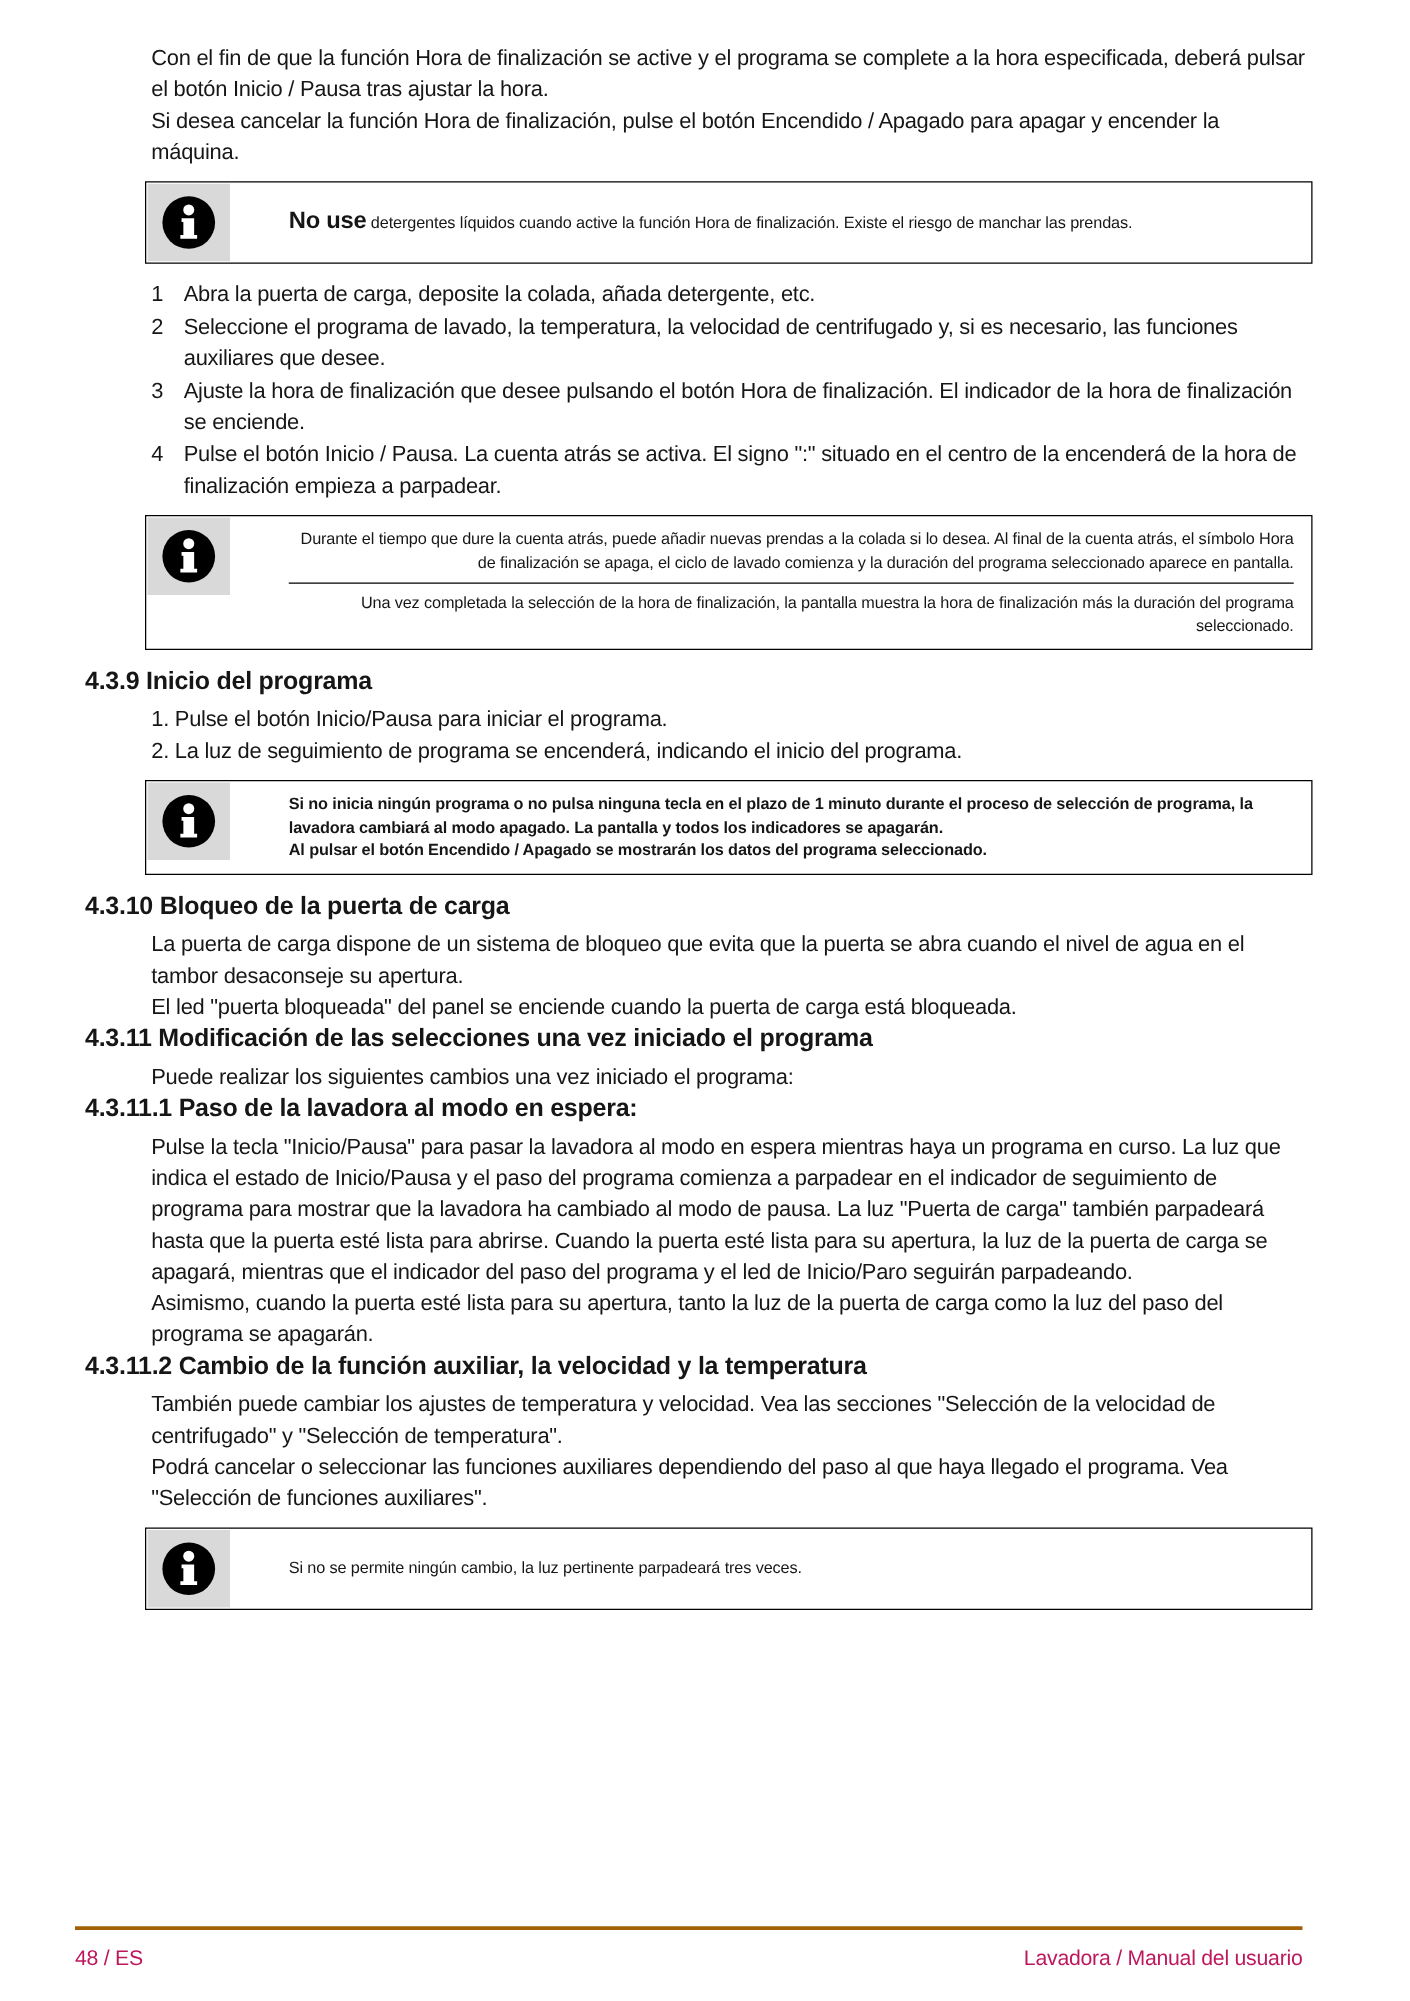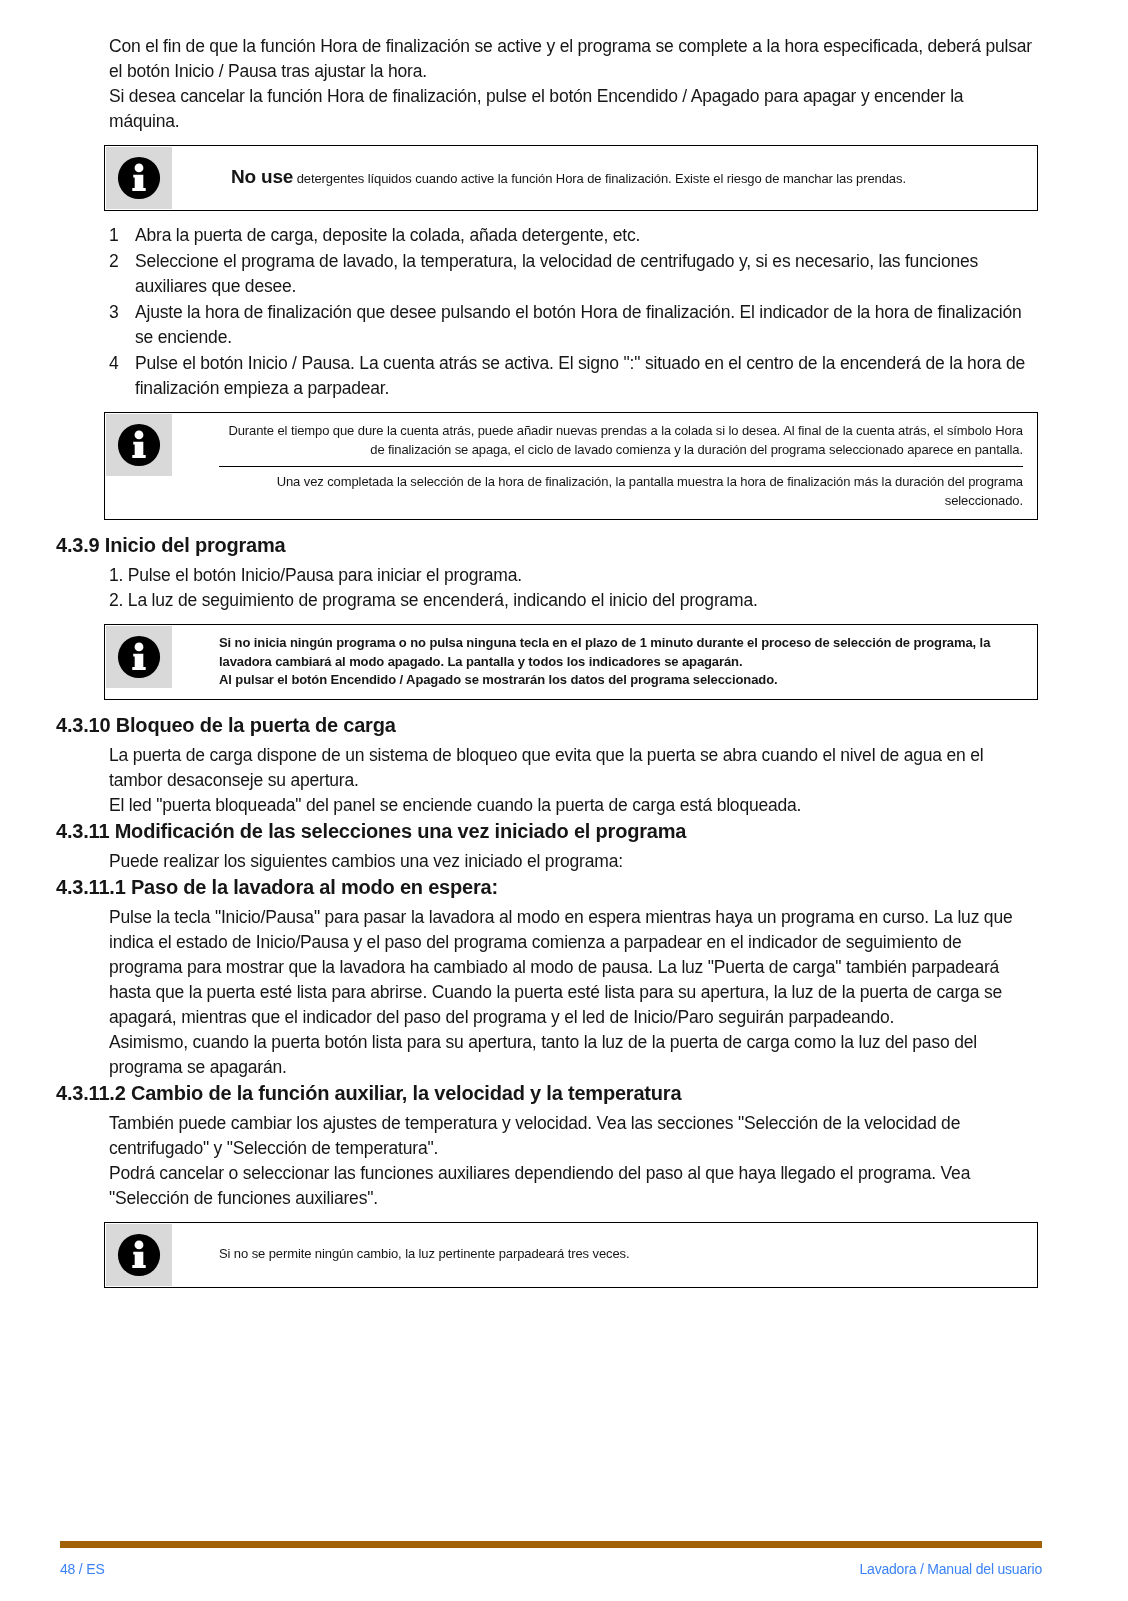--- a/index.html
+++ b/index.html
@@ -7,21 +7,21 @@
   .page {
     position:relative;
     width:1128px; height:1601px;
     background:#ffffff;
     font-family:"Liberation Sans", sans-serif;
     color:#161616;
     overflow:hidden;
   }
   .content {
     position:absolute;
-    top:34px; left:56px; width:982px;
+    top:34px; left:68px; width:982px;
   }
   .body-text {
     font-size:17.5px; line-height:25px; letter-spacing:-0.2px;
     margin-left:53px;
   }
   .heading {
     font-size:20px; line-height:26px; font-weight:bold; letter-spacing:-0.2px;
     margin-bottom:5px;
   }
   .steps { margin-left:53px; margin-top:9px; }
@@ -44,31 +44,31 @@
     display:flex; align-items:center; justify-content:center;
   }
   .note-icon-bg.fill { height:calc(100% - 2px); min-height:62px; max-height:64px; }
   .note-icon-bg svg { width:46px; height:46px; display:block; }
   .note-body {
     flex:1;
     padding:9px 14px 9px 34px;
     font-size:13px; line-height:18.5px; letter-spacing:-0.1px;
     display:flex; flex-direction:column; justify-content:center;
   }
-  .note-lead { font-weight:bold; font-size:19px; letter-spacing:-0.2px;margin-left:12px; }
+  .note-lead { font-weight:bold; font-size:19px; letter-spacing:-0.2px; }
   .note-p + .note-p { margin-top:4px; }
   .note-p.div-top { border-top:1px solid #000; margin-top:7px; padding-top:6px; }
 
   .footer {
     position:absolute;
     left:60px; top:1541px; width:982px;
-    border-top:7px solid #a16207;
+    border-top:3px solid #a16207;
     padding-top:13px;
     display:flex; justify-content:space-between;
-    font-size:14px; letter-spacing:-0.2px; color:#3b82f6;
+    font-size:17px; letter-spacing:-0.2px; color:#be185d;
   }
 </style>
 </head>
 <body>
 
 <div class="page">
   <div class="content">
 
     <p class="body-text">Con el fin de que la función Hora de finalización se active y el programa se complete a la hora especificada, deberá pulsar el botón Inicio / Pausa tras ajustar la hora.</p>
     <p class="body-text">Si desea cancelar la función Hora de finalización, pulse el botón Encendido / Apagado para apagar y encender la máquina.</p>
@@ -145,21 +145,21 @@
 
     <h2 class="heading">4.3.10 Bloqueo de la puerta de carga</h2>
     <p class="body-text">La puerta de carga dispone de un sistema de bloqueo que evita que la puerta se abra cuando el nivel de agua en el tambor desaconseje su apertura.</p>
     <p class="body-text">El led "puerta bloqueada" del panel se enciende cuando la puerta de carga está bloqueada.</p>
 
     <h2 class="heading">4.3.11 Modificación de las selecciones una vez iniciado el programa</h2>
     <p class="body-text">Puede realizar los siguientes cambios una vez iniciado el programa:</p>
 
     <h2 class="heading">4.3.11.1 Paso de la lavadora al modo en espera:</h2>
     <p class="body-text">Pulse la tecla "Inicio/Pausa" para pasar la lavadora al modo en espera mientras haya un programa en curso. La luz que indica el estado de Inicio/Pausa y el paso del programa comienza a parpadear en el indicador de seguimiento de programa para mostrar que la lavadora ha cambiado al modo de pausa. La luz "Puerta de carga" también parpadeará hasta que la puerta esté lista para abrirse. Cuando la puerta esté lista para su apertura, la luz de la puerta de carga se apagará, mientras que el indicador del paso del programa y el led de Inicio/Paro seguirán parpadeando.</p>
-    <p class="body-text">Asimismo, cuando la puerta botón lista para su apertura, tanto la luz de la puerta de carga como la luz del paso del programa se apagarán.</p>
+    <p class="body-text">Asimismo, cuando la puerta esté lista para su apertura, tanto la luz de la puerta de carga como la luz del paso del programa se apagarán.</p>
 
     <h2 class="heading">4.3.11.2 Cambio de la función auxiliar, la velocidad y la temperatura</h2>
     <p class="body-text">También puede cambiar los ajustes de temperatura y velocidad. Vea las secciones "Selección de la velocidad de centrifugado" y "Selección de temperatura".</p>
     <p class="body-text">Podrá cancelar o seleccionar las funciones auxiliares dependiendo del paso al que haya llegado el programa. Vea "Selección de funciones auxiliares".</p>
 
     <div class="note">
       <div class="note-icon-cell">
         <div class="note-icon-bg fill">
           <svg viewBox="0 0 48 48">
             <circle cx="24" cy="24" r="22" fill="#000"></circle>

